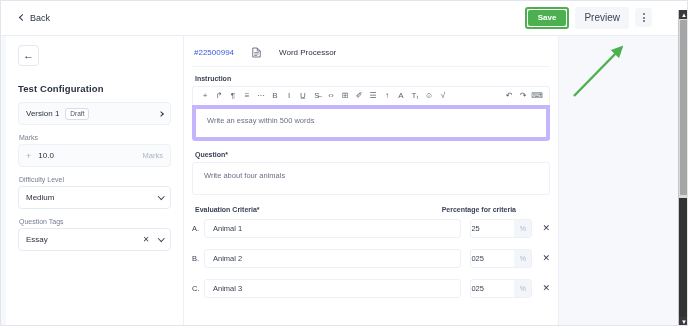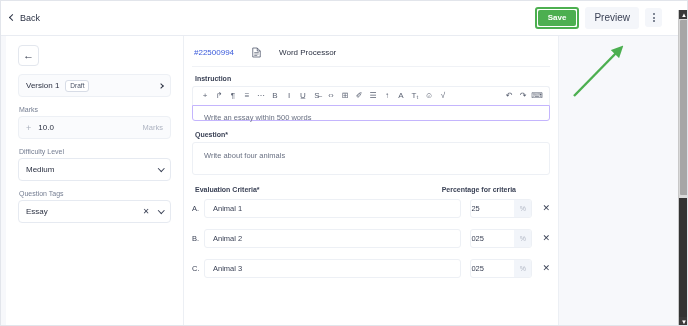--- a/index.html
+++ b/index.html
@@ -16,21 +16,21 @@
     background: #ffffff;
     overflow: hidden;
   }
 
   
   .topbar {
     position: absolute; left: 0; top: 0;
     width: 688px; height: 35px;
     background: #ffffff;
     display: flex; align-items: center;
-    padding: 0 4px;
+    padding: 0 14px;
   }
   .back-link {
     display: flex; align-items: center; gap: 4px;
     color: #2c3345; font-size: 9px; font-weight: 500;
     padding: 4px 6px;
     cursor: pointer;
   }
   .chev-left {
     width: 5px; height: 5px;
     border-left: 1.3px solid #2c3345;
@@ -199,24 +199,24 @@
     padding: 0 5px;
   }
   .tb-ic {
     font-size: 8px; color: #5b6273;
     width: 14px; text-align: center;
     cursor: pointer; line-height: 1;
     font-family: "Liberation Sans", sans-serif;
   }
   .tb-spacer { flex: 1; }
   .editor-body {
-    border: 1px solid #c4b5fd;
+    border: 4px solid #c4b5fd;
     border-radius: 0 0 3px 3px;
     background: #ffffff;
-    height: 16px;
+    height: 36px;
     padding: 7px 11px;
     font-size: 7.5px; color: #6a7183;
   }
   .textbox {
     border: 1px solid #edf0f5;
     border-radius: 3px;
     background: #ffffff;
     height: 33px;
     padding: 8px 11px;
     font-size: 7.5px; color: #6a7183;
@@ -326,20 +326,21 @@
     </div>
   </div>
 
   <div class="stage">
 
     <div class="sidebar">
       <div class="round-back">
         <span class="arrow-left-glyph">←</span>
       </div>
 
+      <div class="sb-title">Test Configuration</div>
 
       <div class="sb-row" style="margin-top:8px;">
         <span class="version-text">Version 1</span>
         <span class="draft-badge">Draft</span>
         <span class="chev-right"></span>
       </div>
 
       <div class="sb-field-label">Marks</div>
       <div class="sb-row">
         <span class="marks-plus">+</span>

